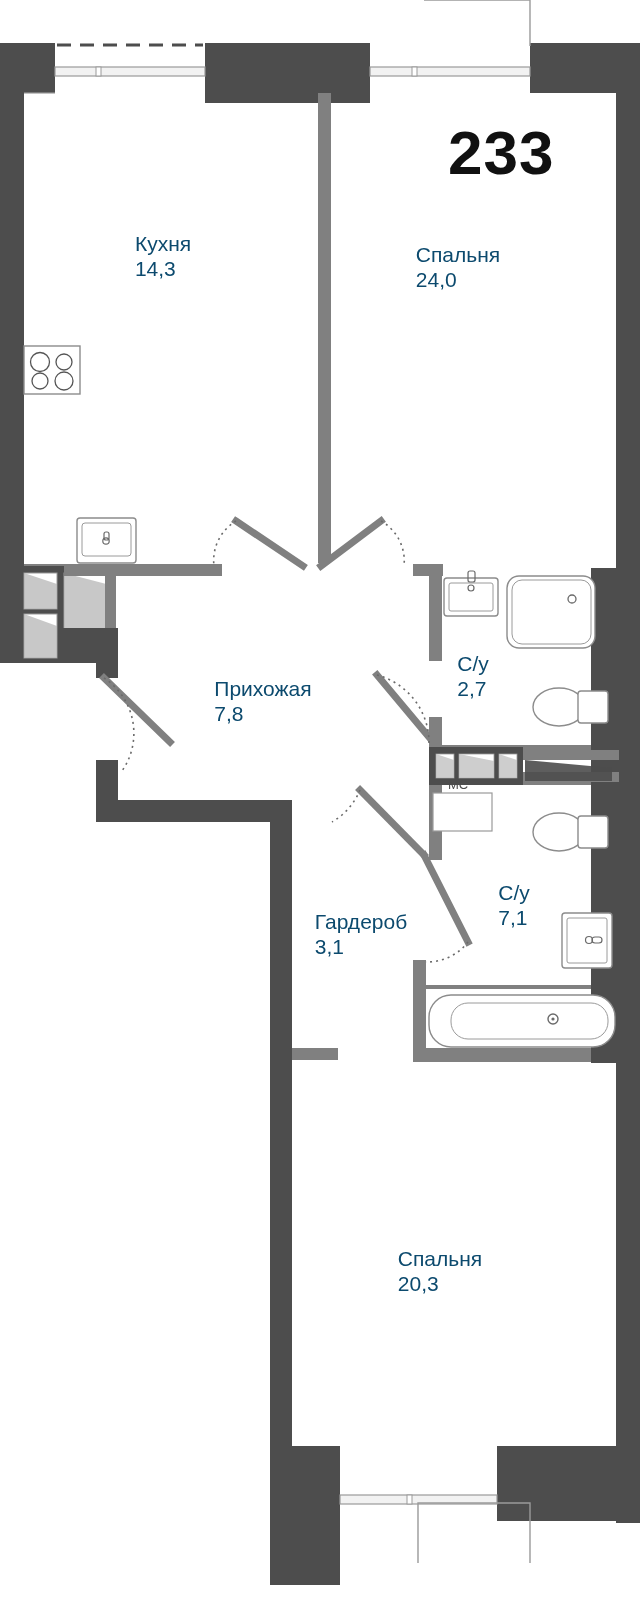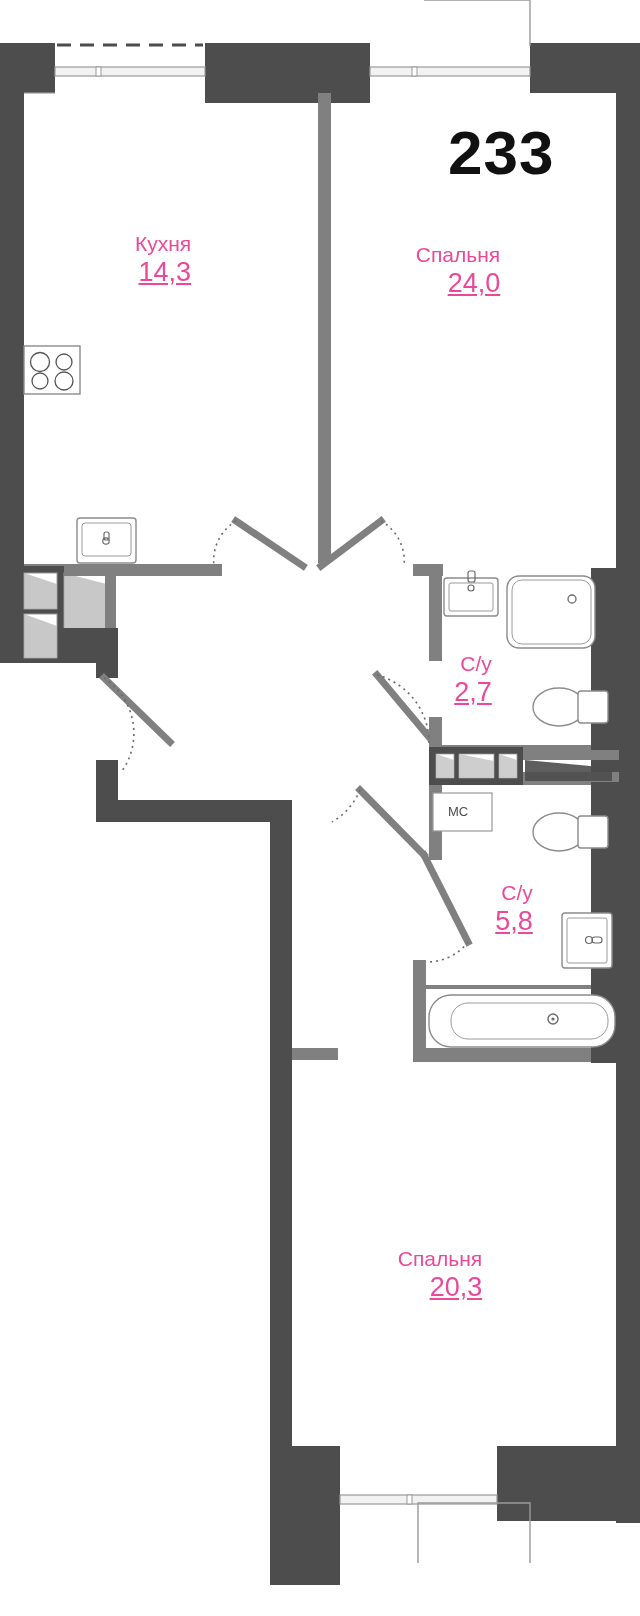--- a/index.html
+++ b/index.html
@@ -1,21 +1,21 @@
 <!DOCTYPE html>
 <html><head>
 <meta charset="utf-8">
 <style>
   html,body{margin:0;padding:0;background:#ffffff;}
   body{font-family:"Liberation Sans","DejaVu Sans",sans-serif;}
   #plan{position:relative;width:640px;height:1616px;background:#ffffff;overflow:hidden;}
   #svgroot{position:absolute;left:0;top:0;width:640px;height:1616px;}
-  .lbl{position:absolute;text-align:right;color:#ec4899;line-height:1.18;white-space:nowrap;}
+  .lbl{position:absolute;text-align:left;color:#0c4a6e;line-height:1.18;white-space:nowrap;}
   .lbl .rname{display:block;font-size:21px;}
-  .lbl .rarea{display:block;font-size:27px;text-decoration:underline;}
+  .lbl .rarea{display:block;font-size:21px;}
   .aptnum{position:absolute;font-size:62px;font-weight:bold;color:#111111;letter-spacing:1px;}
   .mc{position:absolute;font-size:13px;color:#4d4d4d;}
 </style>
 </head>
 <body>
 
 <div id="plan">
 
   <svg id="svgroot" viewBox="0 0 640 1616">
 
@@ -210,32 +210,40 @@
   <div class="lbl" style="left:163px;top:232px;transform:translateX(-50%);">
     <span class="rname">Кухня</span>
     <span class="rarea">14,3</span>
   </div>
 
   <div class="lbl" style="left:458px;top:243px;transform:translateX(-50%);">
     <span class="rname">Спальня</span>
     <span class="rarea">24,0</span>
   </div>
 
+  <div class="lbl" style="left:263px;top:677px;transform:translateX(-50%);">
+    <span class="rname">Прихожая</span>
+    <span class="rarea">7,8</span>
+  </div>
 
   <div class="lbl" style="left:473px;top:652px;transform:translateX(-50%);">
     <span class="rname">С/у</span>
     <span class="rarea">2,7</span>
   </div>
 
   <div class="lbl" style="left:514px;top:881px;transform:translateX(-50%);">
     <span class="rname">С/у</span>
-    <span class="rarea">5,8</span>
-  </div>
-
+    <span class="rarea">7,1</span>
+  </div>
+
+  <div class="lbl" style="left:361px;top:910px;transform:translateX(-50%);">
+    <span class="rname">Гардероб</span>
+    <span class="rarea">3,1</span>
+  </div>
 
   <div class="lbl" style="left:440px;top:1247px;transform:translateX(-50%);">
     <span class="rname">Спальня</span>
     <span class="rarea">20,3</span>
   </div>
 
-  <div class="mc" style="left:448px;top:804px;">МС</div>
+  <div class="mc" style="left:448px;top:777px;">МС</div>
 
 </div>
 
 </body></html>

